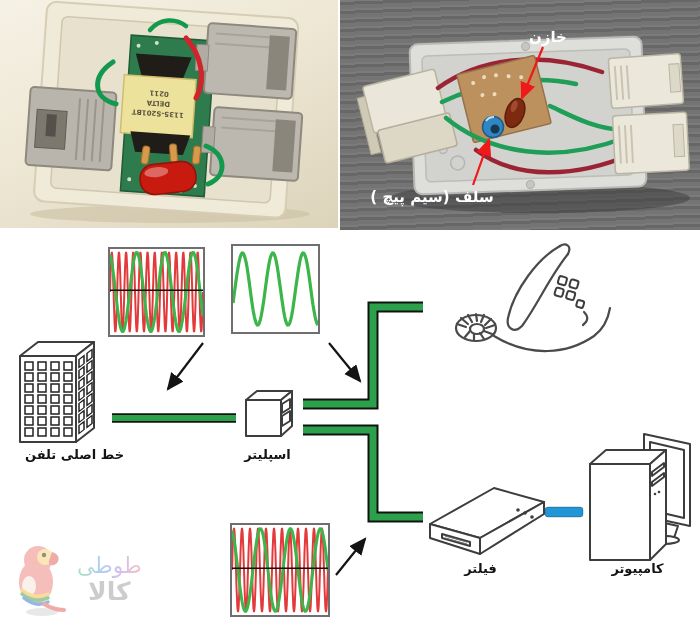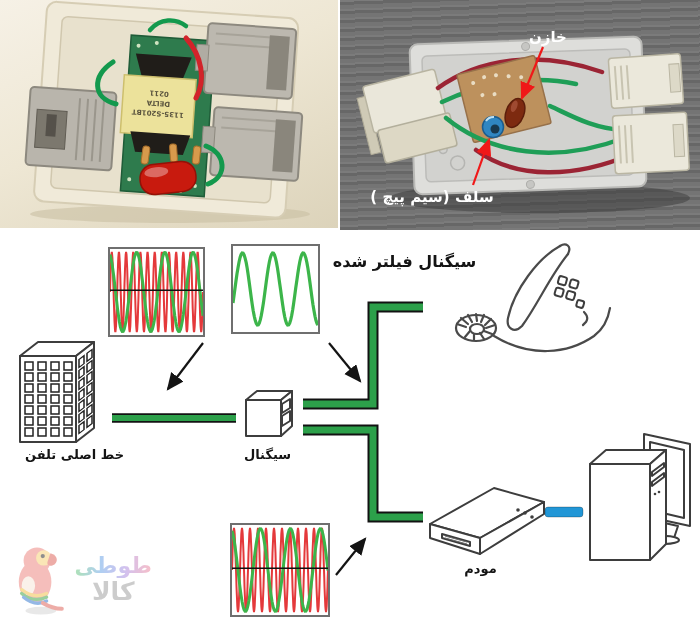--- a/index.html
+++ b/index.html
@@ -29,21 +29,21 @@
   .sk{fill:#ffffff;stroke:#3d3d3d;stroke-width:2;stroke-linejoin:round}
   .skl{fill:none;stroke:#4a4a4a;stroke-width:2.2;stroke-linecap:round;stroke-linejoin:round}
   .win{fill:none;stroke:#222;stroke-width:1.5}
   .arr{stroke:#141414;stroke-width:2.2;fill:none}
   .gouter{fill:none;stroke:var(--c-line_outline,#111);stroke-linejoin:miter;stroke-linecap:butt}
   .ginner{fill:none;stroke:var(--c-line_green,#2ca04a);stroke-linejoin:miter;stroke-linecap:butt}
 
   .logo{position:absolute;left:14px;top:540px;width:138px;height:80px;opacity:.55;
         display:flex;align-items:center;gap:3px}
   .logo-text{display:flex;flex-direction:column;align-items:center;direction:rtl}
-  .brand{font-size:22px;font-weight:700;-webkit-background-clip:text;background-clip:text;
+  .brand{font-size:22px;font-weight:400;-webkit-background-clip:text;background-clip:text;
          color:transparent;line-height:1.1}
   .brand-sub{font-size:25px;font-weight:700;color:#a3a3a3;line-height:1.1}
 </style>
 </head>
 <body>
 
 <div class="screen">
 
   <div class="photo" id="photoL">
     <svg width="338" height="228" viewBox="0 0 338 228">
@@ -272,24 +272,24 @@
       </svg>
     </div>
   <div class="wavebox" id="wave-mixed-bottom">
       <svg viewBox="0 0 96 90">
         <path d="M0.0,45.0L0.3,36.4L0.5,28.2L0.8,20.7L1.1,14.2L1.3,9.1L1.6,5.6L1.9,3.8L2.1,3.8L2.4,5.6L2.7,9.1L2.9,14.2L3.2,20.7L3.5,28.2L3.7,36.4L4.0,45.0L4.3,53.6L4.5,61.8L4.8,69.3L5.1,75.8L5.3,80.9L5.6,84.4L5.9,86.2L6.1,86.2L6.4,84.4L6.7,80.9L6.9,75.8L7.2,69.3L7.5,61.8L7.7,53.6L8.0,45.0L8.3,36.4L8.5,28.2L8.8,20.7L9.1,14.2L9.3,9.1L9.6,5.6L9.9,3.8L10.1,3.8L10.4,5.6L10.7,9.1L10.9,14.2L11.2,20.7L11.5,28.2L11.7,36.4L12.0,45.0L12.3,53.6L12.5,61.8L12.8,69.3L13.1,75.8L13.3,80.9L13.6,84.4L13.9,86.2L14.1,86.2L14.4,84.4L14.7,80.9L14.9,75.8L15.2,69.3L15.5,61.8L15.7,53.6L16.0,45.0L16.3,36.4L16.5,28.2L16.8,20.7L17.1,14.2L17.3,9.1L17.6,5.6L17.9,3.8L18.1,3.8L18.4,5.6L18.7,9.1L18.9,14.2L19.2,20.7L19.5,28.2L19.7,36.4L20.0,45.0L20.3,53.6L20.5,61.8L20.8,69.3L21.1,75.8L21.3,80.9L21.6,84.4L21.9,86.2L22.1,86.2L22.4,84.4L22.7,80.9L22.9,75.8L23.2,69.3L23.5,61.8L23.7,53.6L24.0,45.0L24.3,36.4L24.5,28.2L24.8,20.7L25.1,14.2L25.3,9.1L25.6,5.6L25.9,3.8L26.1,3.8L26.4,5.6L26.7,9.1L26.9,14.2L27.2,20.7L27.5,28.2L27.7,36.4L28.0,45.0L28.3,53.6L28.5,61.8L28.8,69.3L29.1,75.8L29.3,80.9L29.6,84.4L29.9,86.2L30.1,86.2L30.4,84.4L30.7,80.9L30.9,75.8L31.2,69.3L31.5,61.8L31.7,53.6L32.0,45.0L32.3,36.4L32.5,28.2L32.8,20.7L33.1,14.2L33.3,9.1L33.6,5.6L33.9,3.8L34.1,3.8L34.4,5.6L34.7,9.1L34.9,14.2L35.2,20.7L35.5,28.2L35.7,36.4L36.0,45.0L36.3,53.6L36.5,61.8L36.8,69.3L37.1,75.8L37.3,80.9L37.6,84.4L37.9,86.2L38.1,86.2L38.4,84.4L38.7,80.9L38.9,75.8L39.2,69.3L39.5,61.8L39.7,53.6L40.0,45.0L40.3,36.4L40.5,28.2L40.8,20.7L41.1,14.2L41.3,9.1L41.6,5.6L41.9,3.8L42.1,3.8L42.4,5.6L42.7,9.1L42.9,14.2L43.2,20.7L43.5,28.2L43.7,36.4L44.0,45.0L44.3,53.6L44.5,61.8L44.8,69.3L45.1,75.8L45.3,80.9L45.6,84.4L45.9,86.2L46.1,86.2L46.4,84.4L46.7,80.9L46.9,75.8L47.2,69.3L47.5,61.8L47.7,53.6L48.0,45.0L48.3,36.4L48.5,28.2L48.8,20.7L49.1,14.2L49.3,9.1L49.6,5.6L49.9,3.8L50.1,3.8L50.4,5.6L50.7,9.1L50.9,14.2L51.2,20.7L51.5,28.2L51.7,36.4L52.0,45.0L52.3,53.6L52.5,61.8L52.8,69.3L53.1,75.8L53.3,80.9L53.6,84.4L53.9,86.2L54.1,86.2L54.4,84.4L54.7,80.9L54.9,75.8L55.2,69.3L55.5,61.8L55.7,53.6L56.0,45.0L56.3,36.4L56.5,28.2L56.8,20.7L57.1,14.2L57.3,9.1L57.6,5.6L57.9,3.8L58.1,3.8L58.4,5.6L58.7,9.1L58.9,14.2L59.2,20.7L59.5,28.2L59.7,36.4L60.0,45.0L60.3,53.6L60.5,61.8L60.8,69.3L61.1,75.8L61.3,80.9L61.6,84.4L61.9,86.2L62.1,86.2L62.4,84.4L62.7,80.9L62.9,75.8L63.2,69.3L63.5,61.8L63.7,53.6L64.0,45.0L64.3,36.4L64.5,28.2L64.8,20.7L65.1,14.2L65.3,9.1L65.6,5.6L65.9,3.8L66.1,3.8L66.4,5.6L66.7,9.1L66.9,14.2L67.2,20.7L67.5,28.2L67.7,36.4L68.0,45.0L68.3,53.6L68.5,61.8L68.8,69.3L69.1,75.8L69.3,80.9L69.6,84.4L69.9,86.2L70.1,86.2L70.4,84.4L70.7,80.9L70.9,75.8L71.2,69.3L71.5,61.8L71.7,53.6L72.0,45.0L72.3,36.4L72.5,28.2L72.8,20.7L73.1,14.2L73.3,9.1L73.6,5.6L73.9,3.8L74.1,3.8L74.4,5.6L74.7,9.1L74.9,14.2L75.2,20.7L75.5,28.2L75.7,36.4L76.0,45.0L76.3,53.6L76.5,61.8L76.8,69.3L77.1,75.8L77.3,80.9L77.6,84.4L77.9,86.2L78.1,86.2L78.4,84.4L78.7,80.9L78.9,75.8L79.2,69.3L79.5,61.8L79.7,53.6L80.0,45.0L80.3,36.4L80.5,28.2L80.8,20.7L81.1,14.2L81.3,9.1L81.6,5.6L81.9,3.8L82.1,3.8L82.4,5.6L82.7,9.1L82.9,14.2L83.2,20.7L83.5,28.2L83.7,36.4L84.0,45.0L84.3,53.6L84.5,61.8L84.8,69.3L85.1,75.8L85.3,80.9L85.6,84.4L85.9,86.2L86.1,86.2L86.4,84.4L86.7,80.9L86.9,75.8L87.2,69.3L87.5,61.8L87.7,53.6L88.0,45.0L88.3,36.4L88.5,28.2L88.8,20.7L89.1,14.2L89.3,9.1L89.6,5.6L89.9,3.8L90.1,3.8L90.4,5.6L90.7,9.1L90.9,14.2L91.2,20.7L91.5,28.2L91.7,36.4L92.0,45.0L92.3,53.6L92.5,61.8L92.8,69.3L93.1,75.8L93.3,80.9L93.6,84.4L93.9,86.2L94.1,86.2L94.4,84.4L94.7,80.9L94.9,75.8L95.2,69.3L95.5,61.8L95.7,53.6L96.0,45.0" fill="none" stroke="#e4393b" stroke-width="2"></path>
         <path d="M0.0,5.8L1.0,9.5L2.0,14.7L3.0,21.2L4.0,28.7L5.0,37.0L6.0,45.6L7.0,54.2L8.0,62.4L9.0,69.8L10.0,76.2L11.0,81.2L12.0,84.6L13.0,86.2L14.0,86.1L15.0,84.2L16.0,80.5L17.0,75.3L18.0,68.8L19.0,61.3L20.0,53.0L21.0,44.4L22.0,35.8L23.0,27.6L24.0,20.2L25.0,13.8L26.0,8.8L27.0,5.4L28.0,3.8L29.0,3.9L30.0,5.8L31.0,9.5L32.0,14.7L33.0,21.2L34.0,28.7L35.0,37.0L36.0,45.6L37.0,54.2L38.0,62.4L39.0,69.8L40.0,76.2L41.0,81.2L42.0,84.6L43.0,86.2L44.0,86.1L45.0,84.2L46.0,80.5L47.0,75.3L48.0,68.8L49.0,61.3L50.0,53.0L51.0,44.4L52.0,35.8L53.0,27.6L54.0,20.2L55.0,13.8L56.0,8.8L57.0,5.4L58.0,3.8L59.0,3.9L60.0,5.8L61.0,9.5L62.0,14.7L63.0,21.2L64.0,28.7L65.0,37.0L66.0,45.6L67.0,54.2L68.0,62.4L69.0,69.8L70.0,76.2L71.0,81.2L72.0,84.6L73.0,86.2L74.0,86.1L75.0,84.2L76.0,80.5L77.0,75.3L78.0,68.8L79.0,61.3L80.0,53.0L81.0,44.4L82.0,35.8L83.0,27.6L84.0,20.2L85.0,13.8L86.0,8.8L87.0,5.4L88.0,3.8L89.0,3.9L90.0,5.8L91.0,9.5L92.0,14.7L93.0,21.2L94.0,28.7L95.0,37.0L96.0,45.6" fill="none" stroke="#3cb54a" stroke-width="3"></path>
         <path d="M0,43.2L96,43.2" fill="none" stroke="#111111" stroke-width="1.6"></path>
       </svg>
     </div>
 
-  <div class="plabel" id="lbl-filtered" style="left:322px;top:253px;width:165px">سیگنال فیلتر شده</div>
   <div class="plabel" style="left:2px;top:448px;width:145px">خط اصلی تلفن</div>
-  <div class="plabel" style="left:225px;top:448px;width:85px">سیگنال</div>
-  <div class="plabel" style="left:438px;top:562px;width:85px">مودم</div>
+  <div class="plabel" style="left:225px;top:448px;width:85px">اسپلیتر</div>
+  <div class="plabel" style="left:438px;top:562px;width:85px">فیلتر</div>
+  <div class="plabel" style="left:585px;top:562px;width:105px">کامپیوتر</div>
 
   <div class="logo">
     <svg width="60" height="76" viewBox="0 0 60 76">
       <ellipse cx="28" cy="70" rx="16" ry="4" fill="#b9b9b9" opacity=".6"></ellipse>
       <ellipse cx="22" cy="40" rx="17" ry="22" fill="#ed8a84"></ellipse>
       <circle cx="24" cy="18" r="14" fill="#ed8a84"></circle>
       <ellipse cx="15" cy="44" rx="7" ry="10" fill="#f7efe3" opacity=".9"></ellipse>
       <circle cx="31" cy="15" r="8" fill="#f6d27b"></circle>
       <circle cx="30" cy="13" r="2.2" fill="#333333"></circle>
       <path d="M38,10 C46,12 47,20 40,23 C37,24 34,22 35,19 Z" fill="#e06a60"></path>

